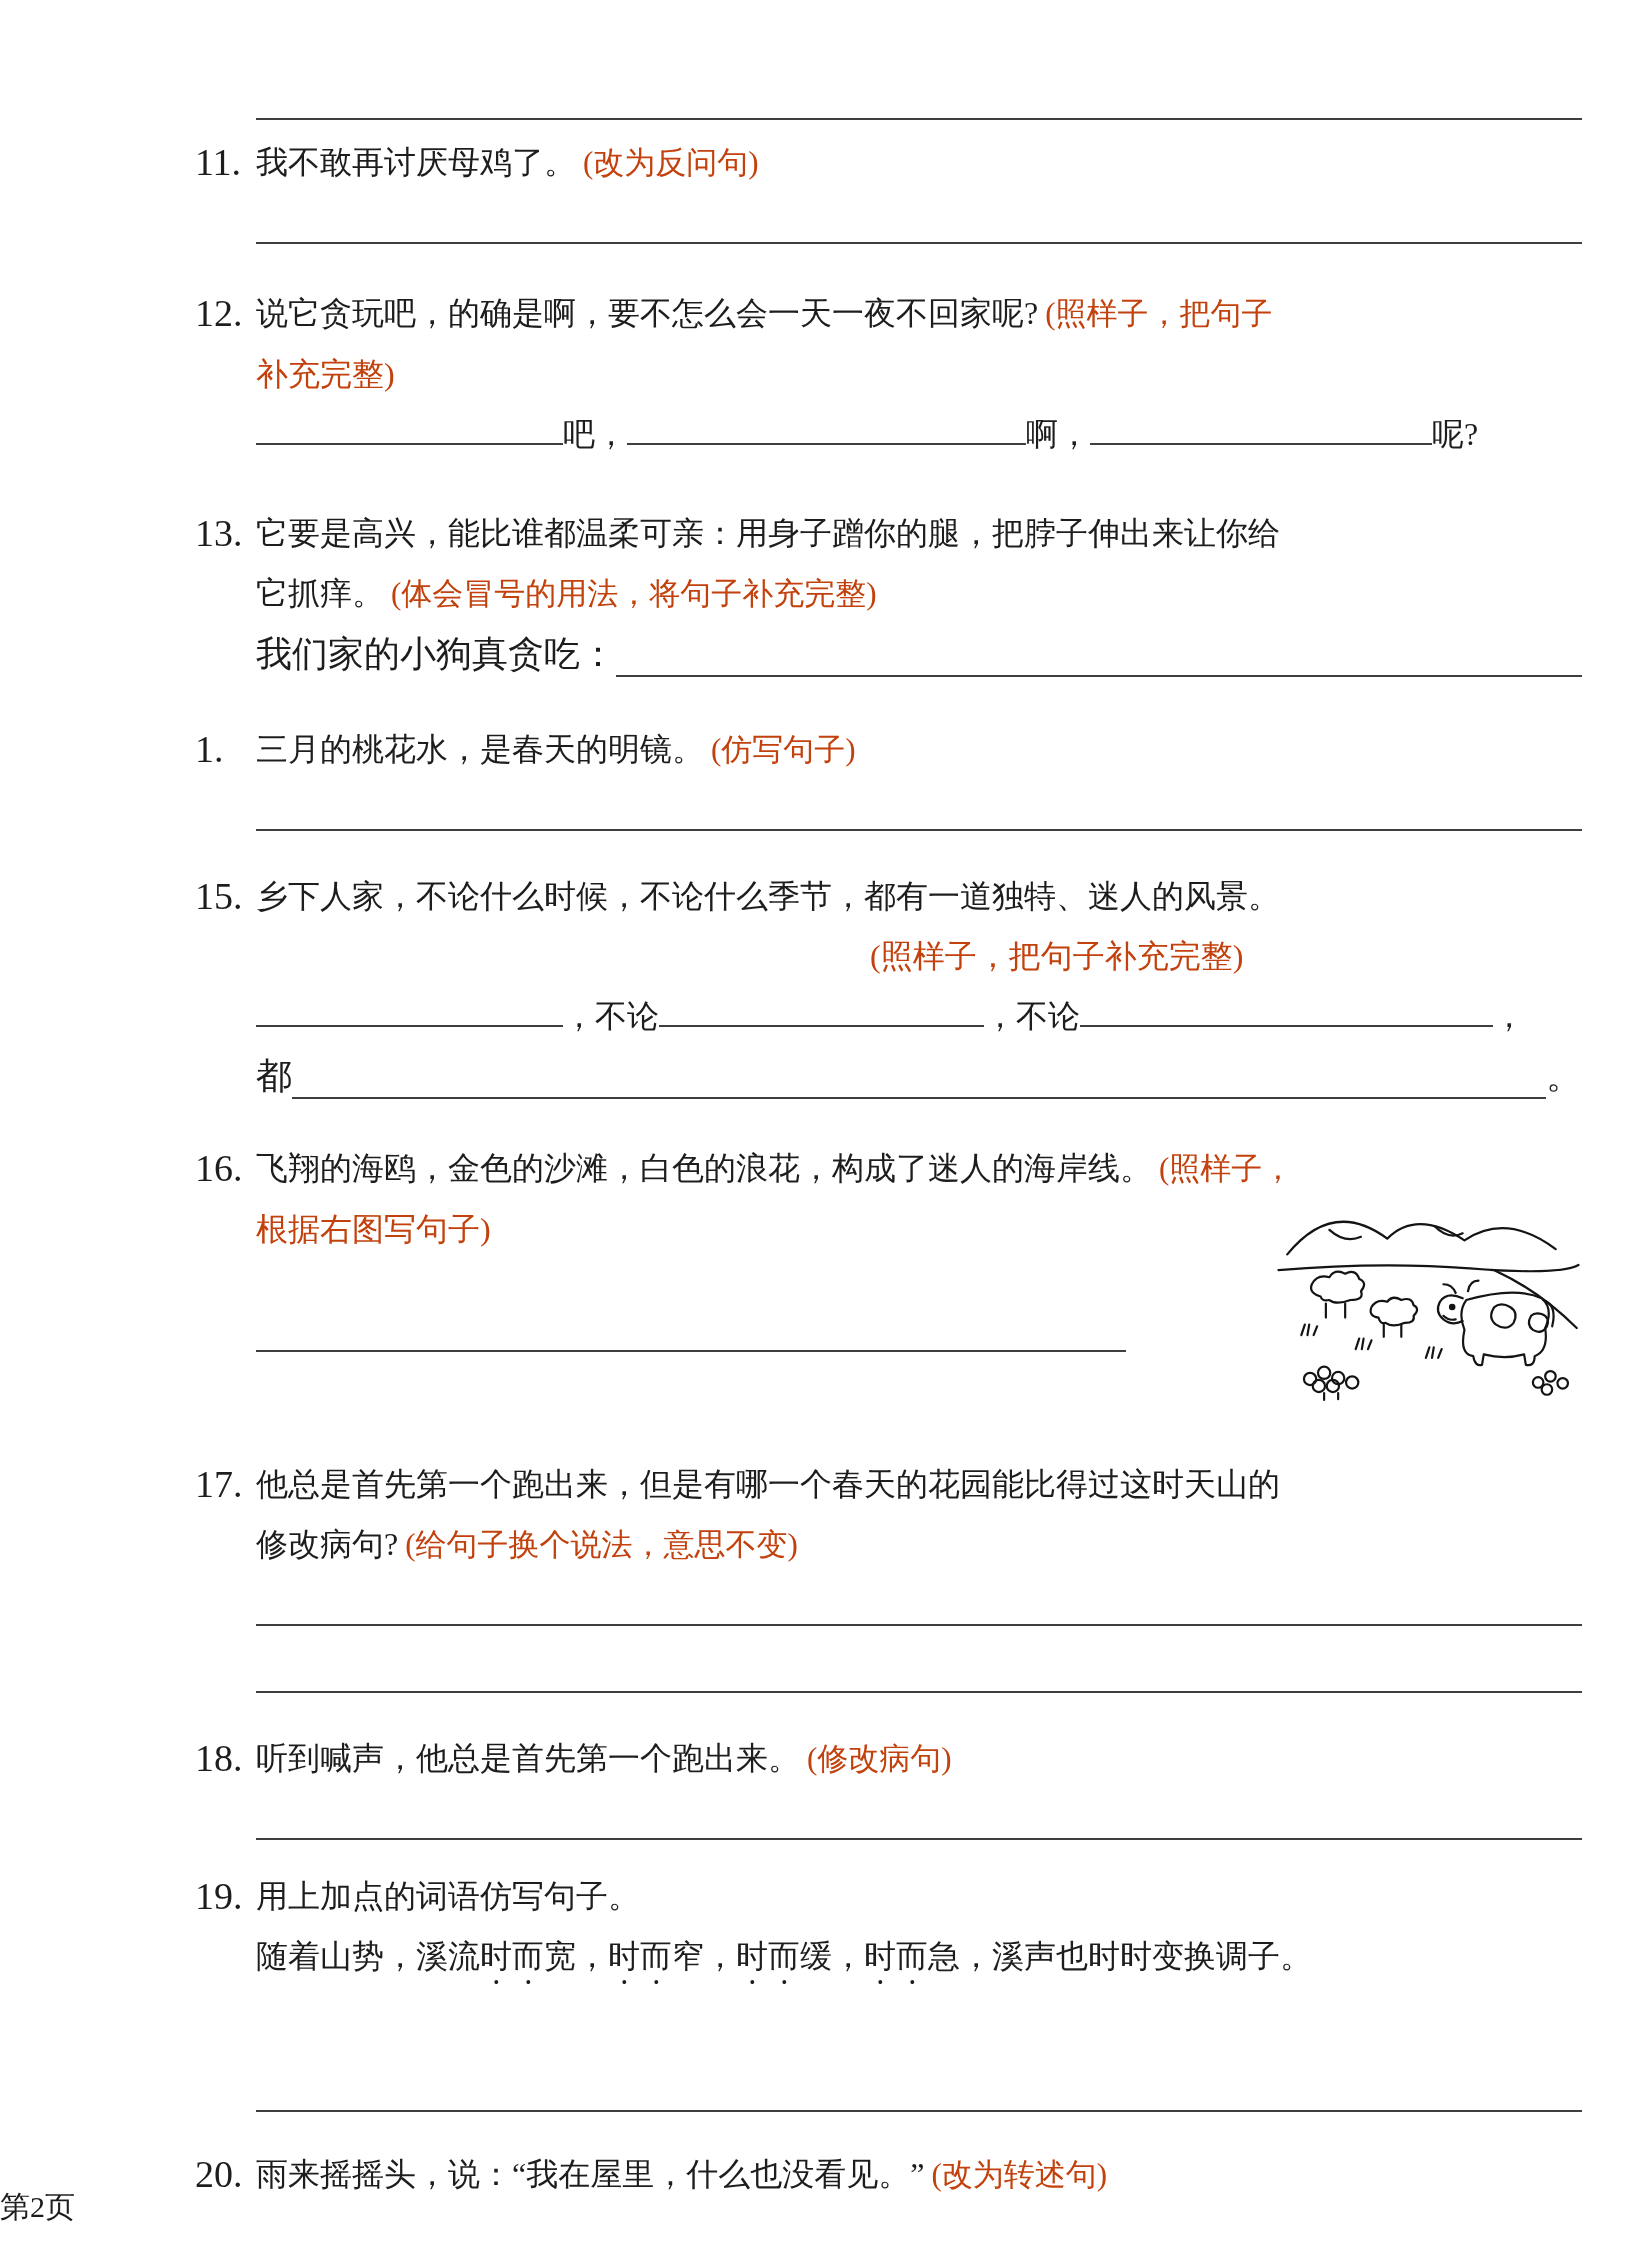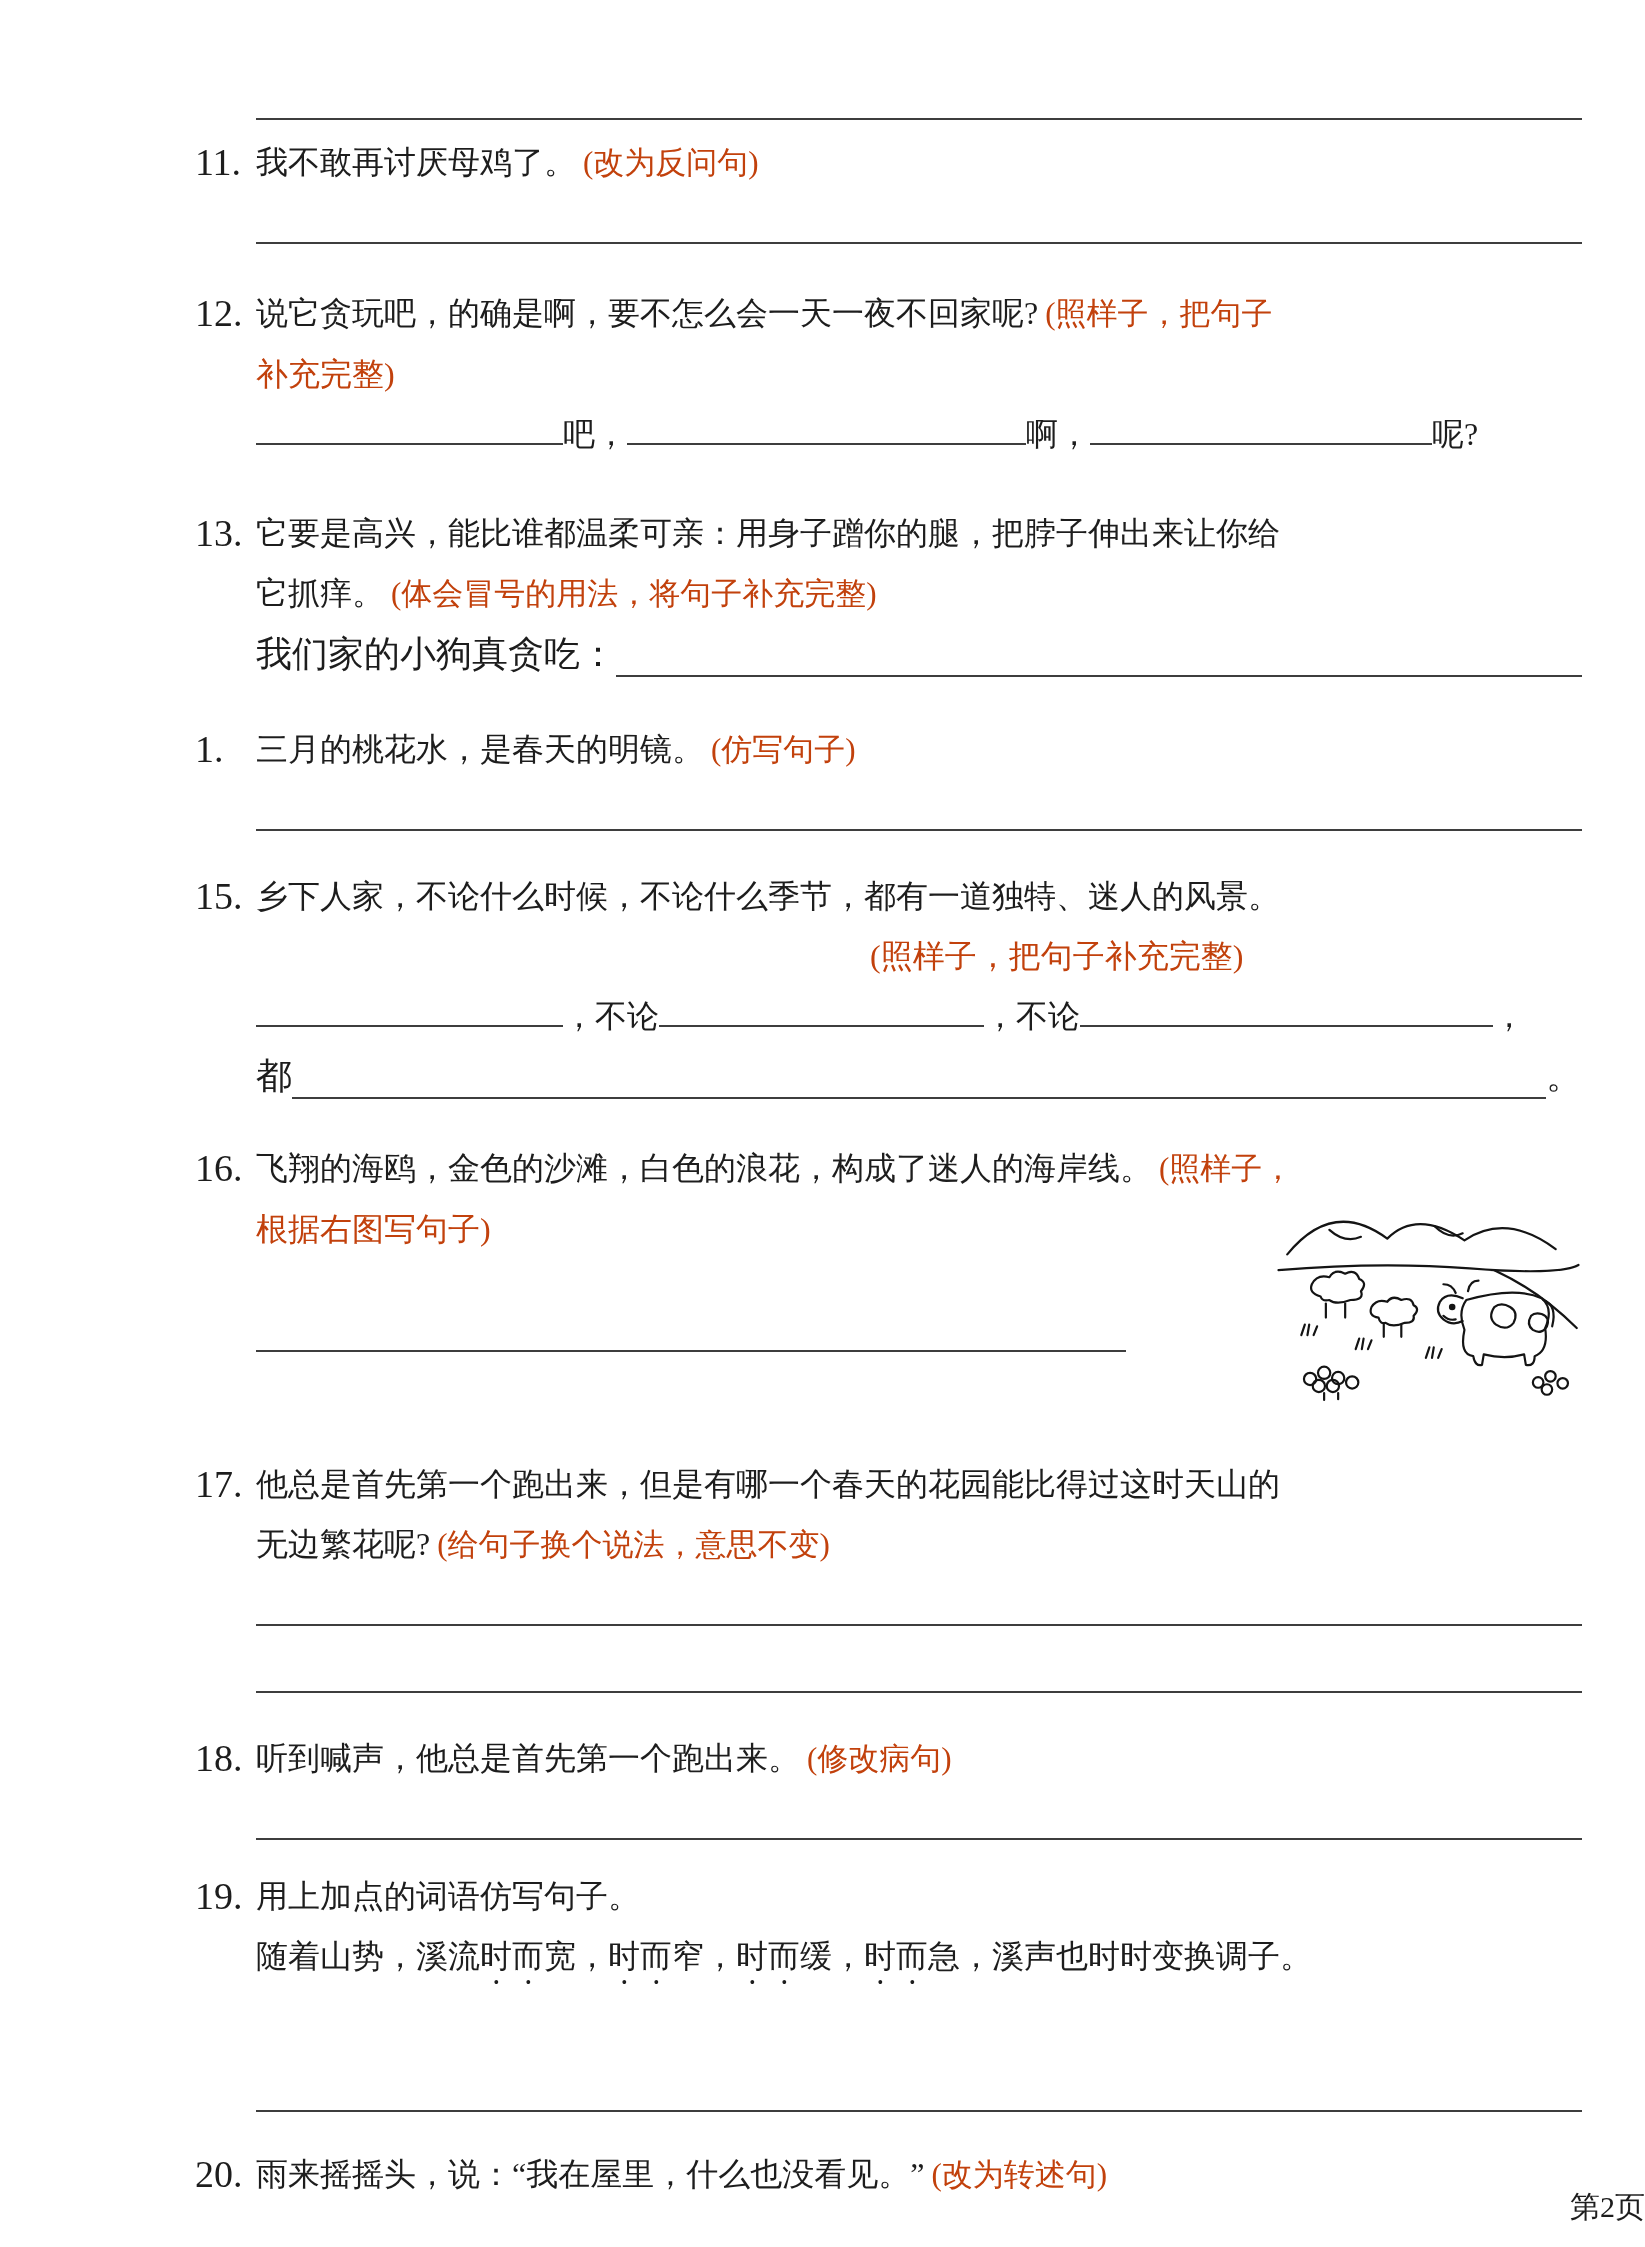--- a/index.html
+++ b/index.html
@@ -65,24 +65,23 @@
     text-emphasis:filled dot #1d1d1d;
     text-emphasis-position:under right;
   }
 
   .q19-answer { margin-top:77px; height:44px; }
 
   .footer {
     position:absolute;
     left:0; right:0;
     bottom:19.3px;
-    text-align:right;
+    text-align:left;
     font-size:30px;
     color:#1d1d1d;
-    margin-left:32px;
   }
 </style>
 </head>
 <body>
 
 <div class="sheet">
 
   <div class="top-line"></div>
 
   <div class="question">
@@ -187,21 +186,21 @@
               <circle cx="310" cy="234" r="6"></circle>
           </g>
         </g>
       </svg>
     </div>
   </div>
 
   <div class="question mb-40">
     <span class="qnum">17.</span>
     <div class="qbody">
-      <p class="qline"><span>他总是首先第一个跑出来，但是有哪一个春天的花园能比得过这时天山的</span><br><span>无边繁花呢?</span><span class="red note">(给句子换个说法，意思不变)</span></p>
+      <p class="qline"><span>他总是首先第一个跑出来，但是有哪一个春天的花园能比得过这时天山的</span><br><span>修改病句?</span><span class="red note">(给句子换个说法，意思不变)</span></p>
       <div class="answer-line"></div>
       <div class="answer-line"></div>
     </div>
   </div>
 
   <div class="question mb-30">
     <span class="qnum">18.</span>
     <div class="qbody">
       <p class="qline"><span>听到喊声，他总是首先第一个跑出来。</span><span class="red note">(修改病句)</span></p>
       <div class="answer-line"></div>

